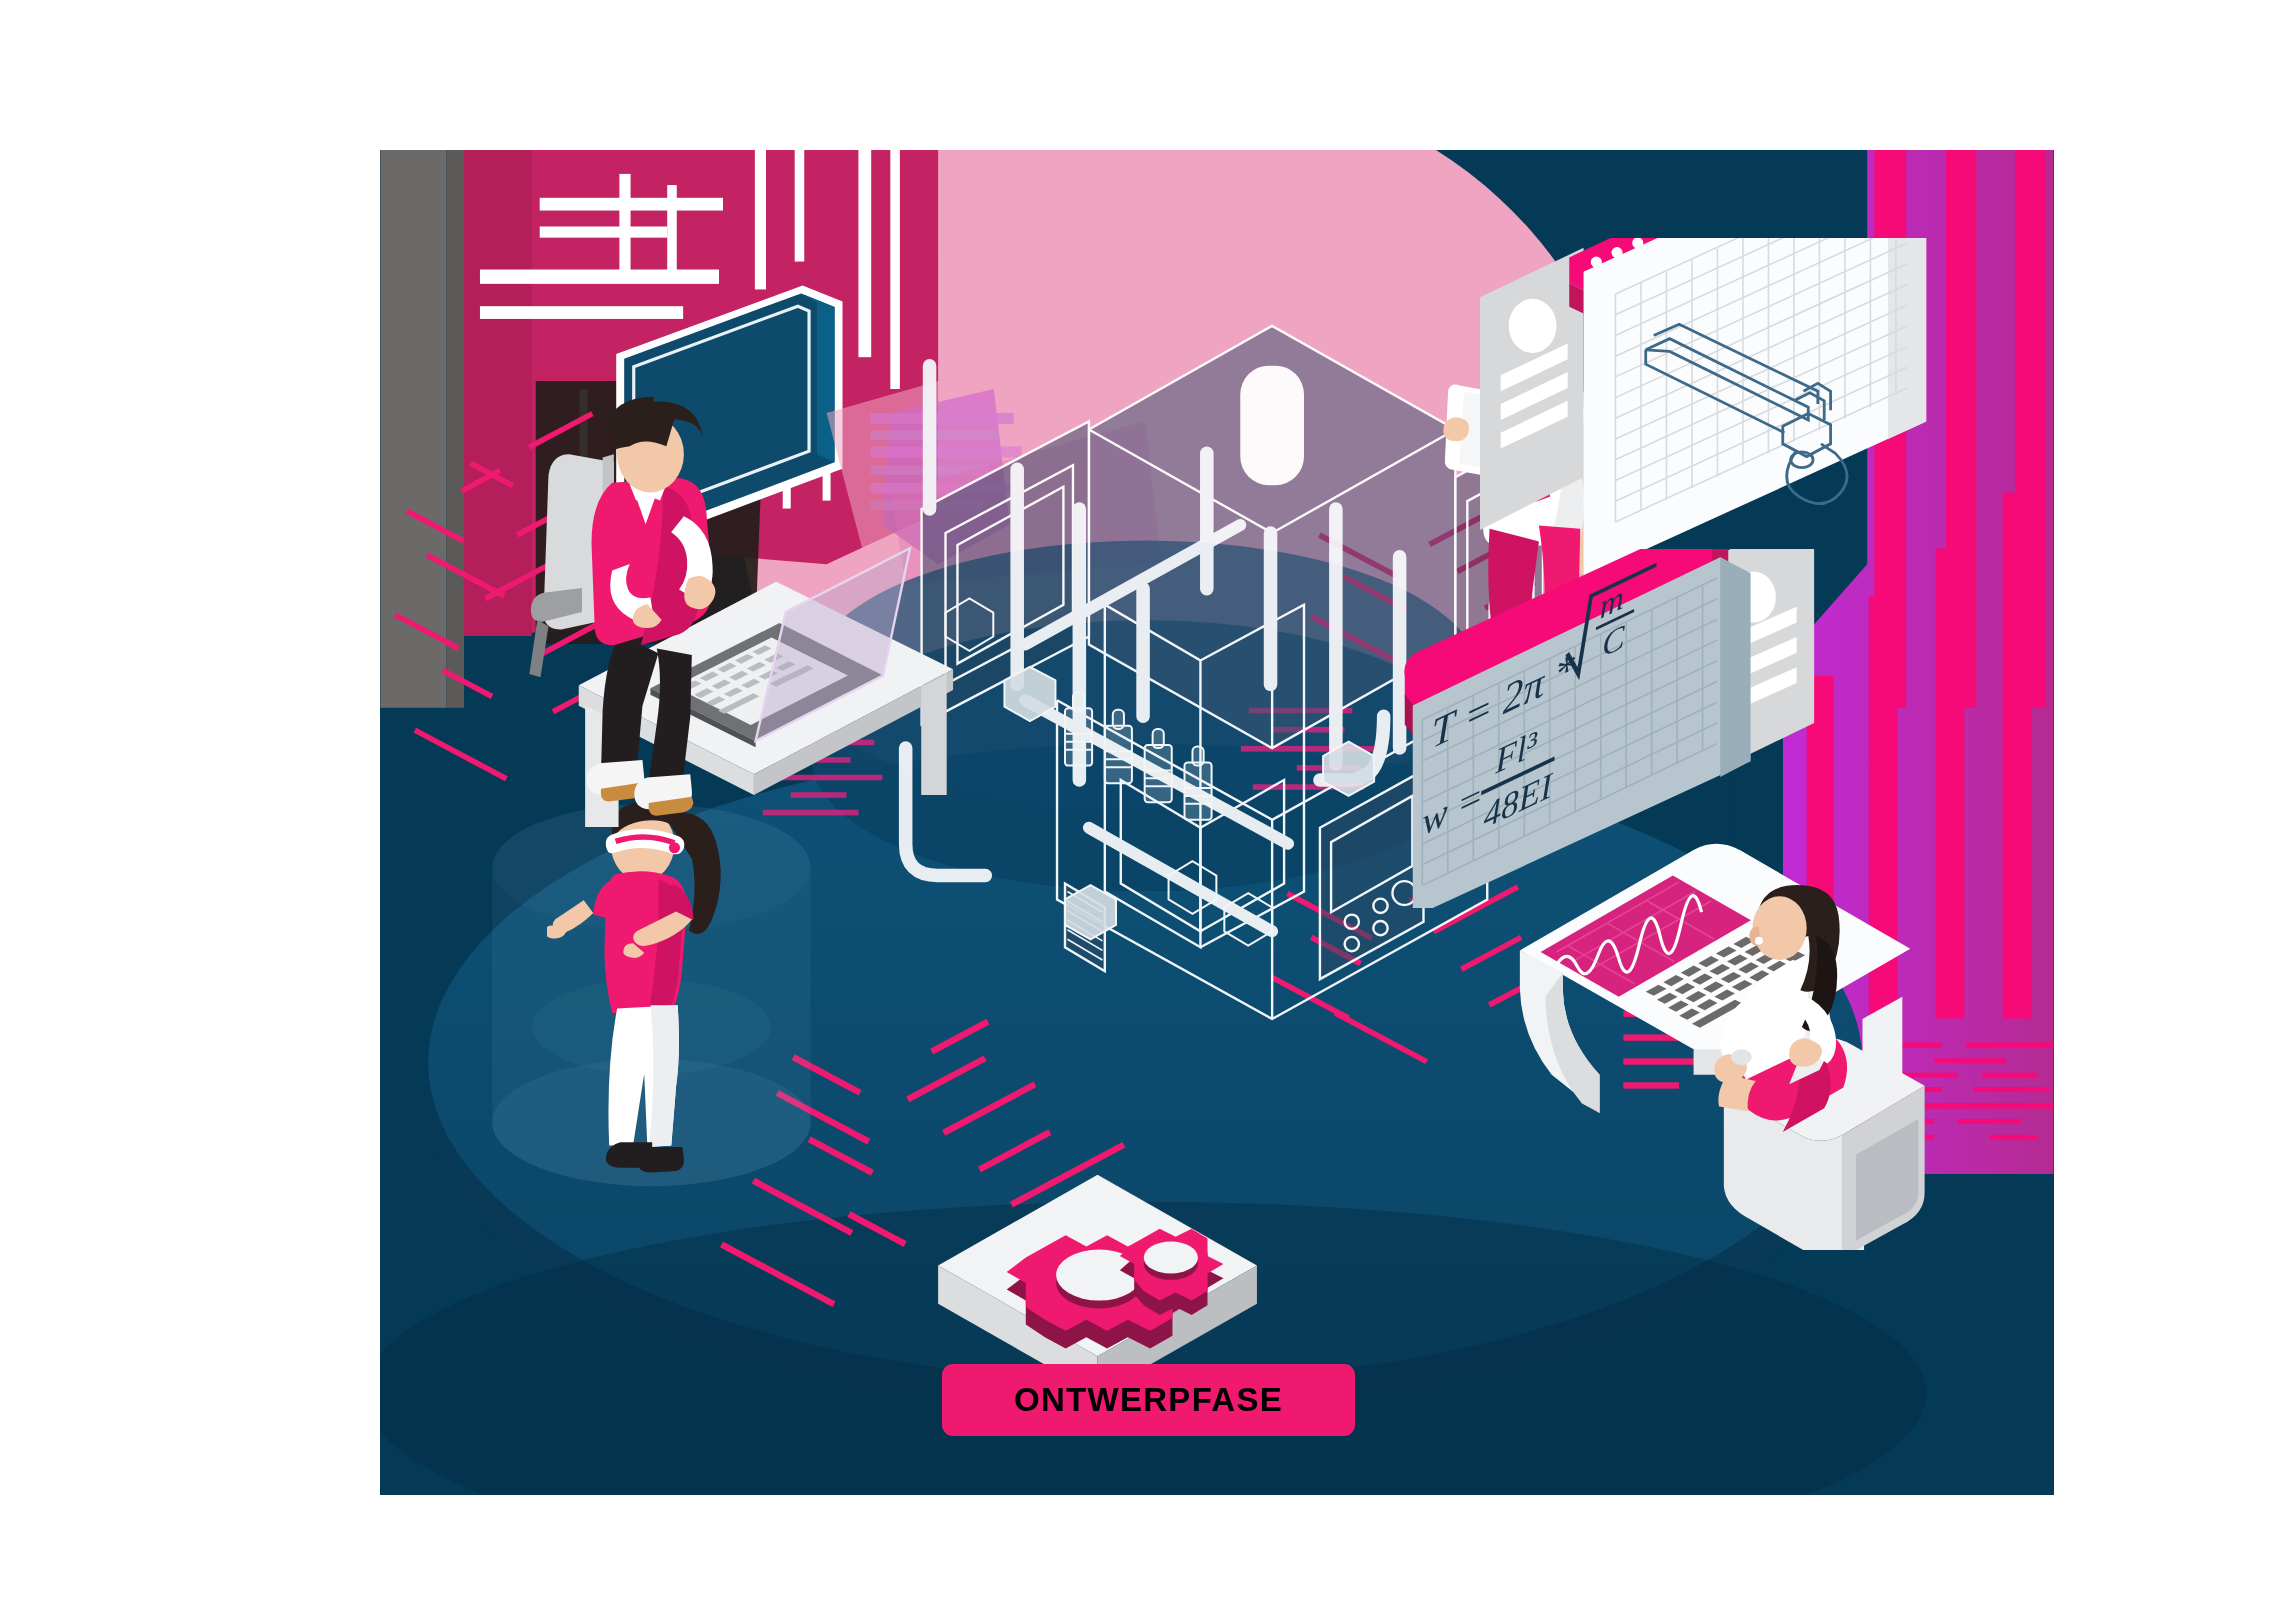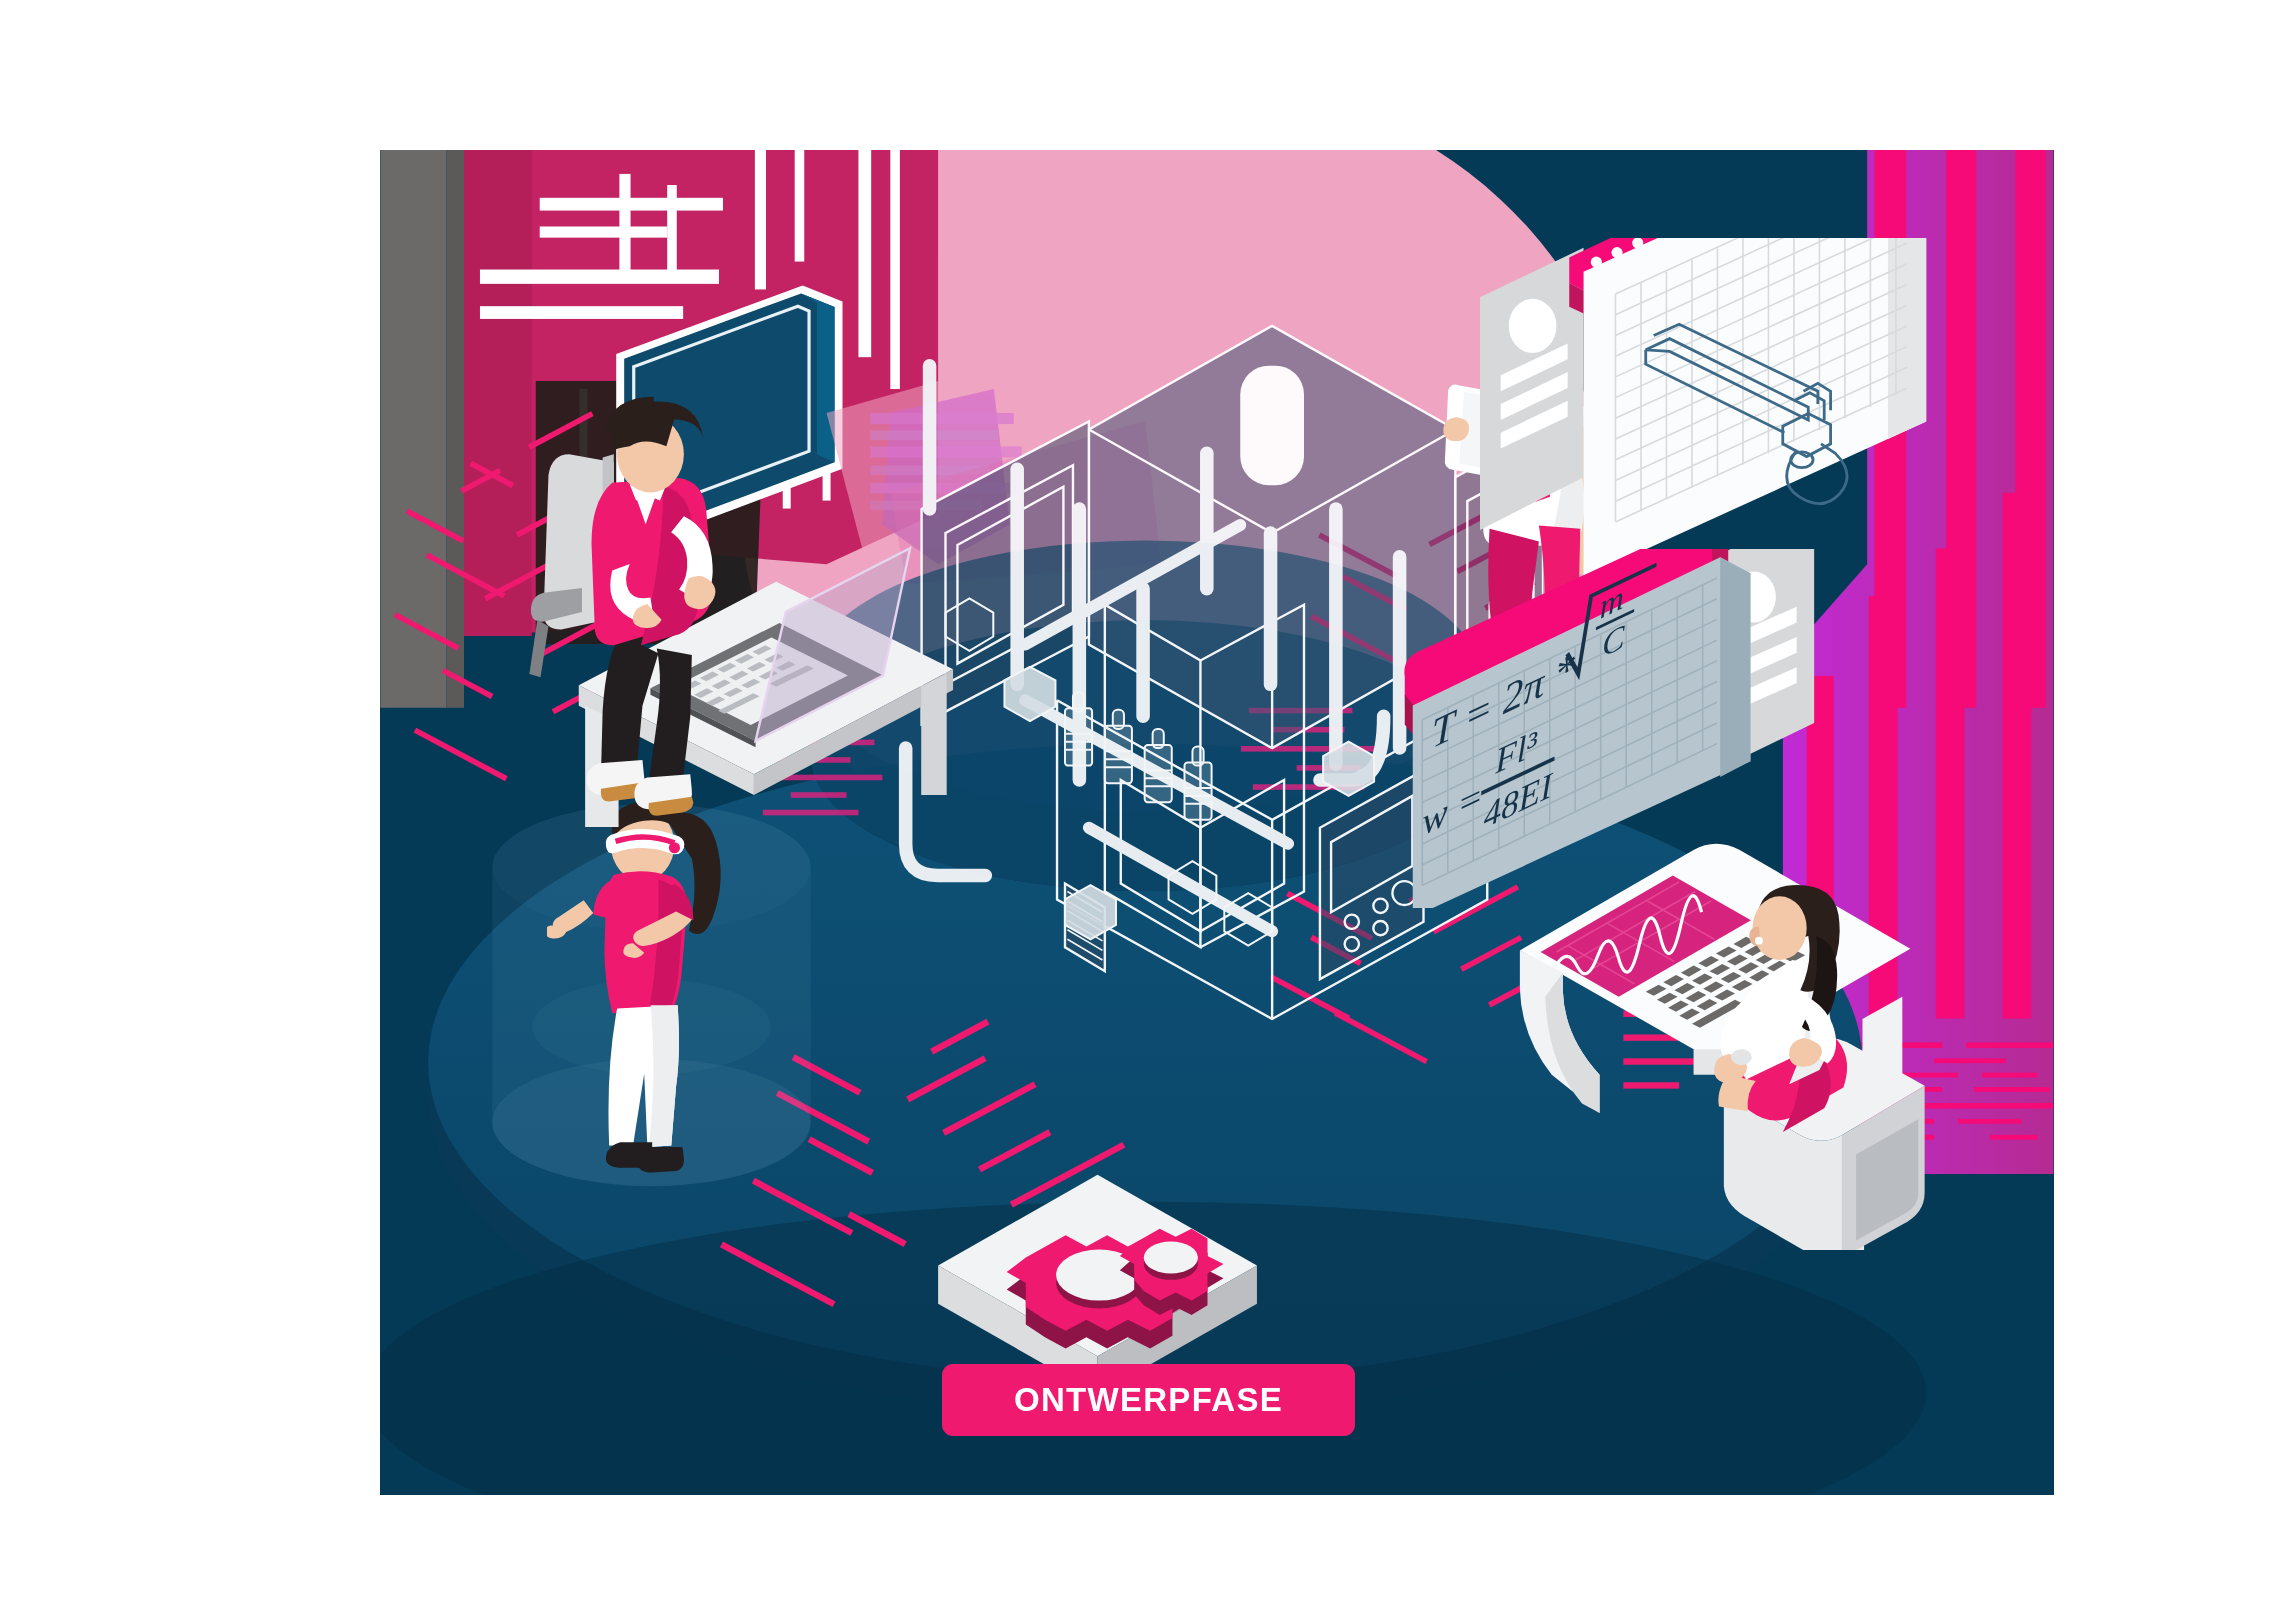--- a/index.html
+++ b/index.html
@@ -5,21 +5,21 @@
   html,body{margin:0;padding:0;background:#ffffff;}
   body{width:2295px;height:1623px;font-family:"Liberation Sans",sans-serif;overflow:hidden;}
   #stage{position:relative;width:2295px;height:1623px;background:#ffffff;}
   #scene{position:absolute;left:380px;top:150px;width:1674px;height:1345px;overflow:hidden;background:#043a56;}
   .abs{position:absolute;}
   svg{display:block;}
   .phase-label{
     position:absolute;left:942px;top:1364px;width:413px;height:72px;
     background:#ef1a70;border-radius:11px;
     display:flex;align-items:center;justify-content:center;
-    color:#ffffff;font-size:33px;font-weight:bold;letter-spacing:1.3px;
+    color:#000000;font-size:33px;font-weight:bold;letter-spacing:1.3px;
     font-family:"Liberation Sans",sans-serif;
   }
 </style>
 </head>
 <body>
 
 <div id="stage">
 
   <div id="scene">
 

